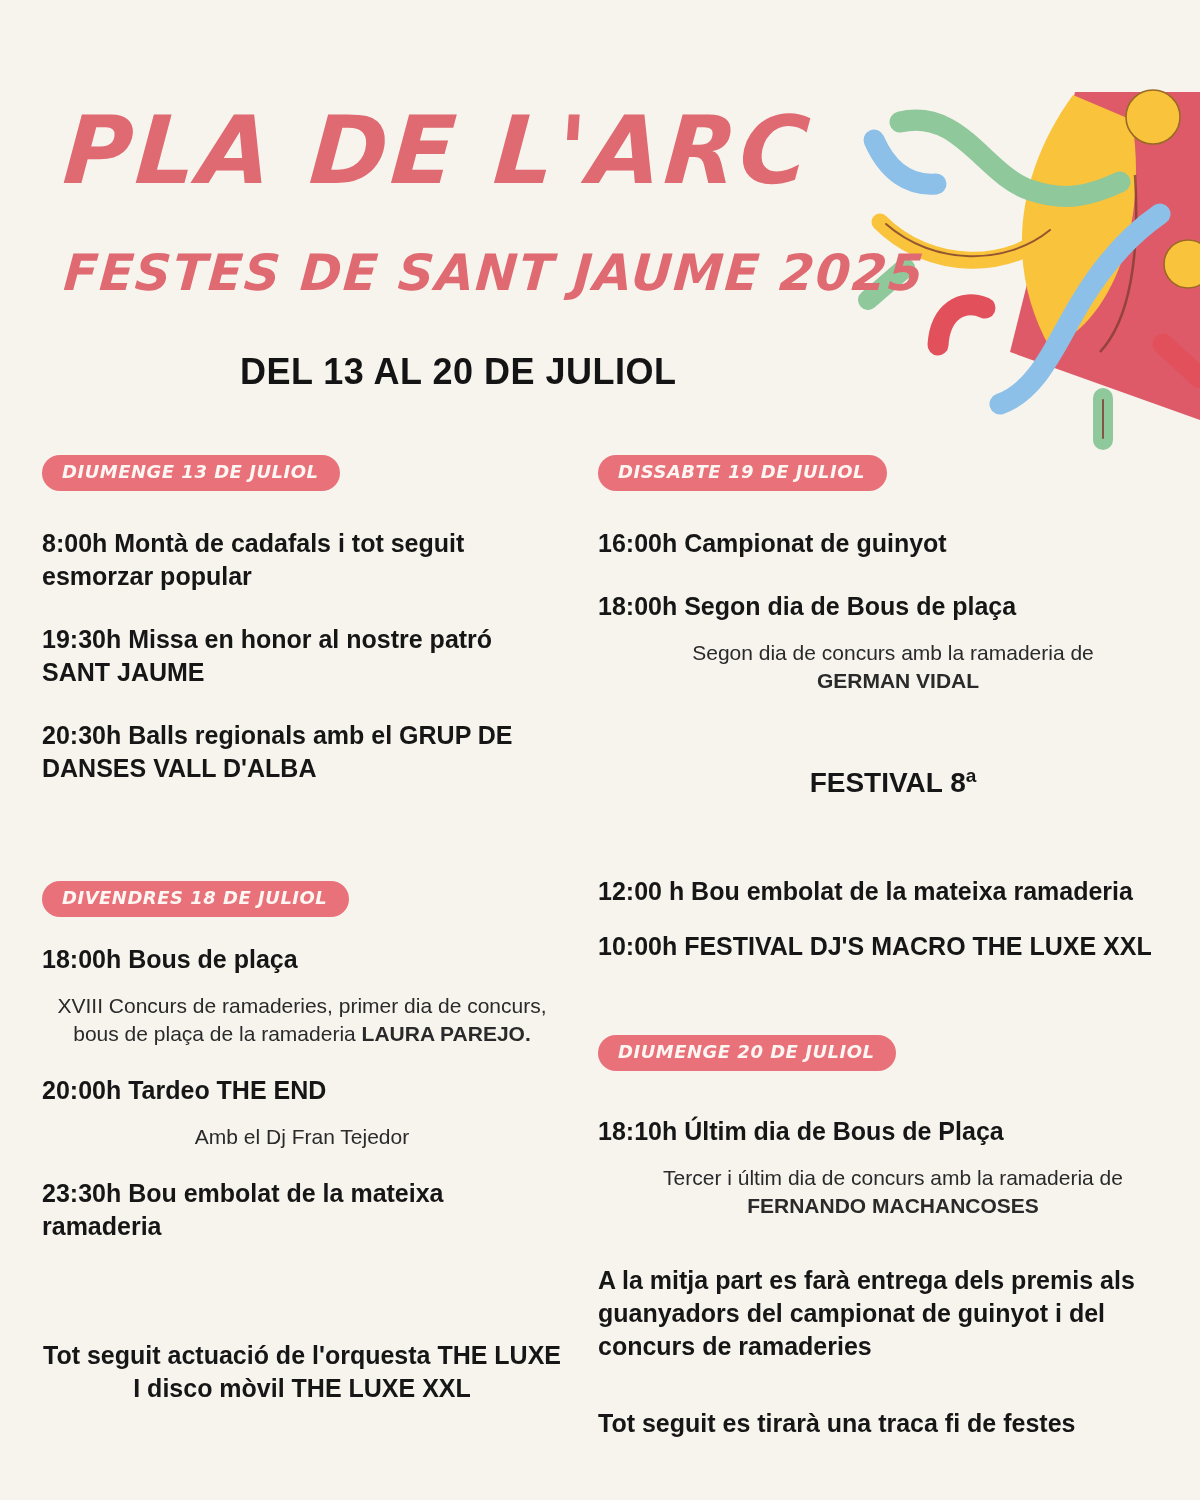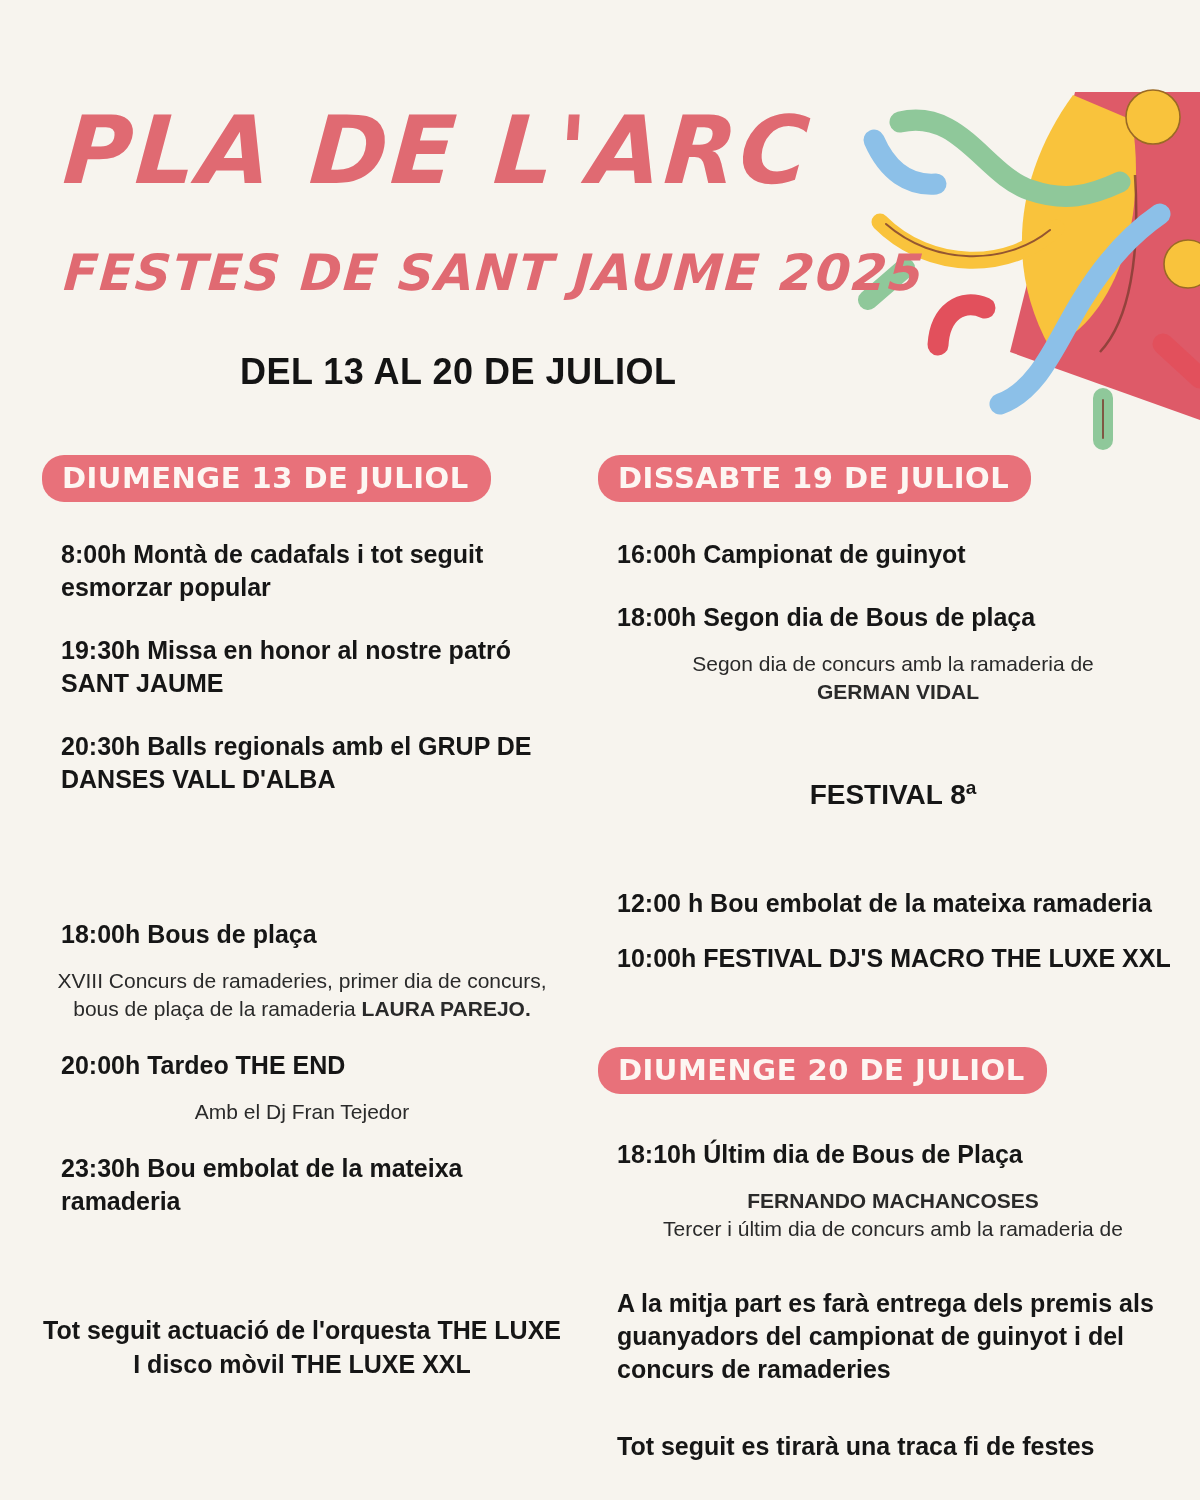--- a/index.html
+++ b/index.html
@@ -90,36 +90,36 @@
   .col-left  { left: 42px;  width: 520px; }
   .col-right { left: 598px; width: 590px; }
 
   .day-badge {
     display: inline-block;
     background: #E8717A;
     color: #FDF6F2;
     border-radius: 22px;
     padding: 8px 22px 9px 20px;
     font-family: "DejaVu Sans", sans-serif;
-    font-size: 29px;
-    font-weight: 700;
+    font-size: 18px;
+    font-weight: 700;
+    font-style: italic;
     letter-spacing: 0.5px;
     line-height: 1.05;
     white-space: nowrap;
   }
 
   .evt {
     font-family: "Liberation Sans", sans-serif;
     color: #161616;
   }
   .evt-main {
     font-size: 25px;
     font-weight: 700;
     line-height: 1.32;
-    margin-left: 19px;
   }
   .evt-sub {
     font-size: 21px;
     font-weight: 400;
     line-height: 1.33;
     color: #2a2a2a;
     text-align: center;
   }
   .evt-sub .bold { font-weight: 700; }
   .evt-big {
@@ -196,20 +196,21 @@
       <div class="evt evt-main">8:00h Montà de cadafals i tot seguit esmorzar popular</div>
       <div class="sp-30"></div>
       <div class="evt evt-main">19:30h Missa en honor al nostre patró SANT JAUME</div>
       <div class="sp-30"></div>
       <div class="evt evt-main">20:30h Balls regionals amb el GRUP DE DANSES VALL D'ALBA</div>
     </div>
 
     <div class="sp-96"></div>
 
     <div>
+      <div class="day-badge">DIVENDRES 18 DE JULIOL</div>
       <div class="sp-26"></div>
 
       <div class="evt evt-main">18:00h Bous de plaça</div>
       <div class="sp-16"></div>
       <div class="evt evt-sub"><span>XVIII Concurs de ramaderies, primer dia de concurs, bous de plaça de la ramaderia </span><span class="bold">LAURA PAREJO.</span></div>
 
       <div class="sp-26"></div>
       <div class="evt evt-main">20:00h Tardeo THE END</div>
       <div class="sp-16"></div>
       <div class="evt evt-sub">Amb el Dj Fran Tejedor</div>
@@ -252,24 +253,24 @@
     </div>
 
     <div class="sp-72"></div>
 
     <div>
       <div class="day-badge">DIUMENGE 20 DE JULIOL</div>
       <div class="sp-44"></div>
 
       <div class="evt evt-main">18:10h Últim dia de Bous de Plaça</div>
       <div class="sp-16"></div>
+      <div class="evt evt-sub">Tercer i últim dia de concurs amb la ramaderia de</div>
       <div class="evt evt-sub">
         <span class="bold">FERNANDO MACHANCOSES</span>
       </div>
-      <div class="evt evt-sub">Tercer i últim dia de concurs amb la ramaderia de</div>
 
       <div class="sp-44"></div>
       <div class="evt evt-main">A la mitja part es farà entrega dels premis als guanyadors del campionat de guinyot i del concurs de ramaderies</div>
 
       <div class="sp-44"></div>
       <div class="evt evt-main">Tot seguit es tirarà una traca fi de festes</div>
     </div>
 
   </div>
 

